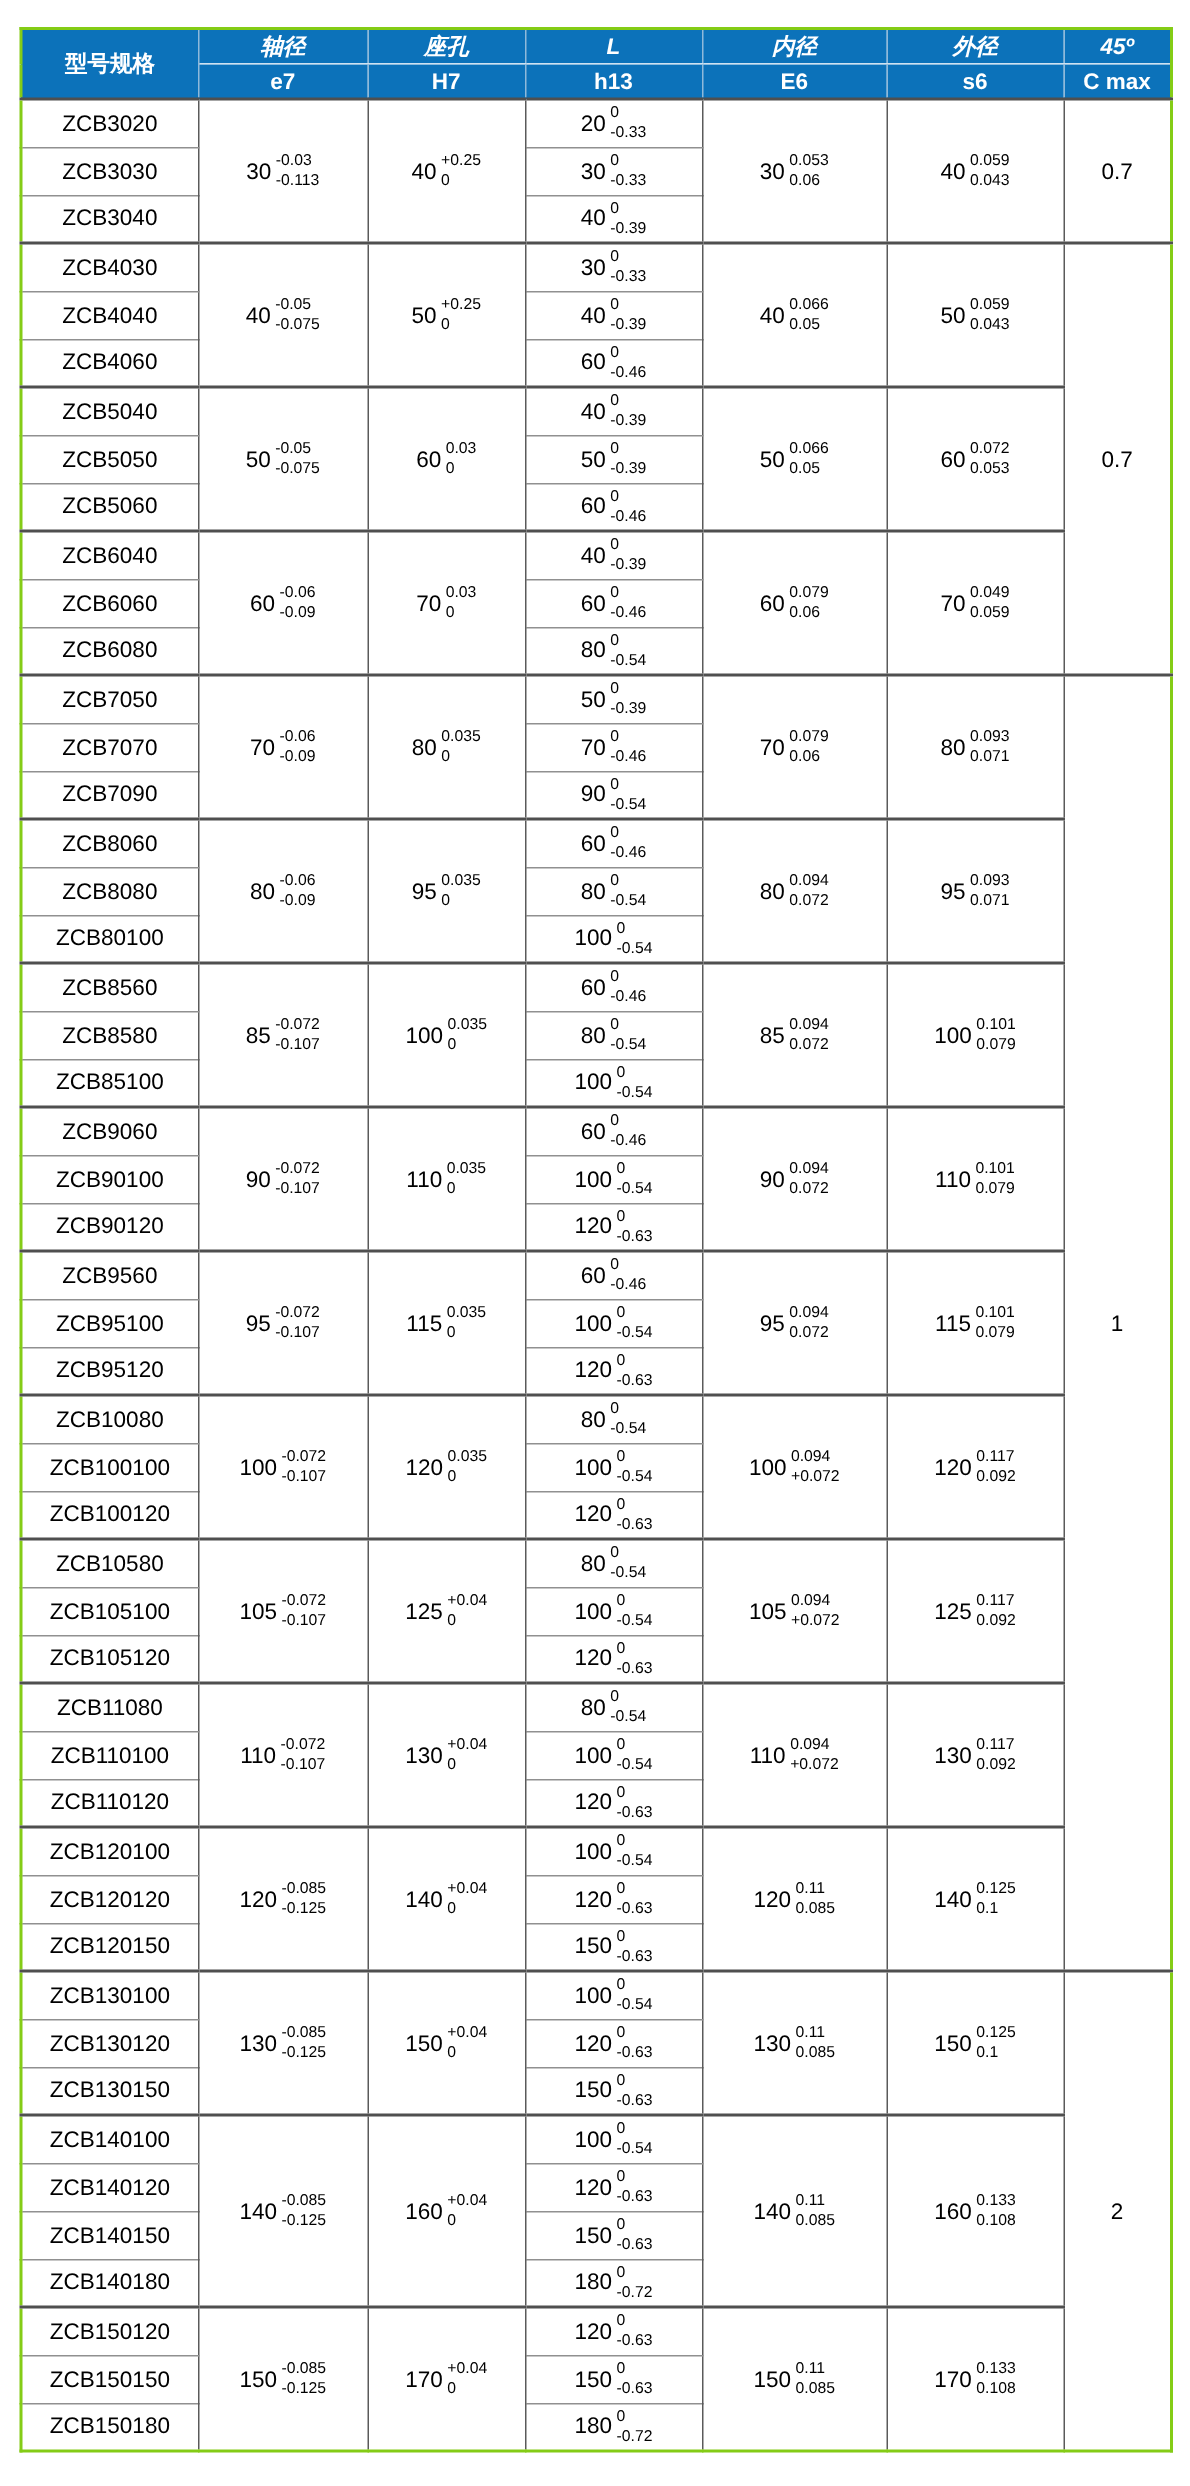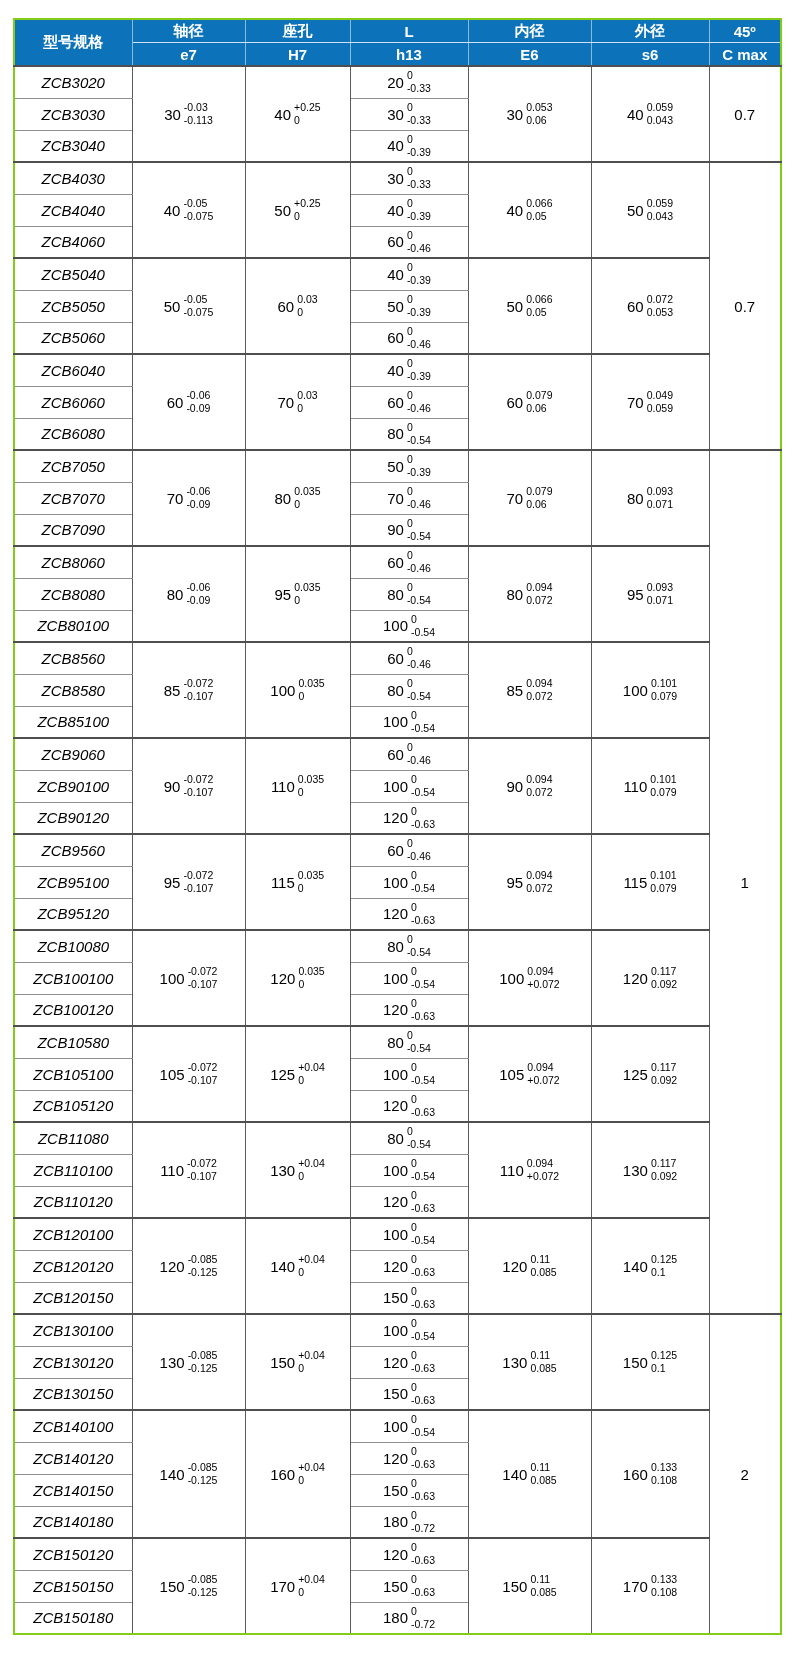--- a/index.html
+++ b/index.html
@@ -21,21 +21,21 @@
     color:#ffffff;
     font-weight:bold;
     font-size:15px;
     height:22px;
     padding:0;
     text-align:center;
     vertical-align:middle;
     border-left:1px solid #8fb9da;
     border-right:1px solid #8fb9da;
   }
-  thead th.split{border-bottom:1px solid #cfe2f1;}
+  thead th.split{border-bottom:1px solid #cfe2f1;font-style:italic;}
   
   tbody tr{height:32px;}
   tbody td{
     padding:0;
     text-align:center;
     vertical-align:middle;
     border-left:1px solid #5a5a5a;
     border-right:1px solid #5a5a5a;
     font-size:15px;
     background:#ffffff;
@@ -46,21 +46,21 @@
   .cw{display:inline-flex;align-items:center;}
   .mv{font-size:15px;}
   .tol{
     display:inline-flex;
     flex-direction:column;
     margin-left:3px;
     font-size:10.5px;
     line-height:13px;
     text-align:left;
   }
-  .model{font-size:15px;font-style:italic;}
+  .model{font-size:15px;}
 </style>
 </head>
 <body>
 
 <div class="page">
   <table class="spec">
     <colgroup>
       <col style="width:118px">
       <col style="width:113px">
       <col style="width:105px">

